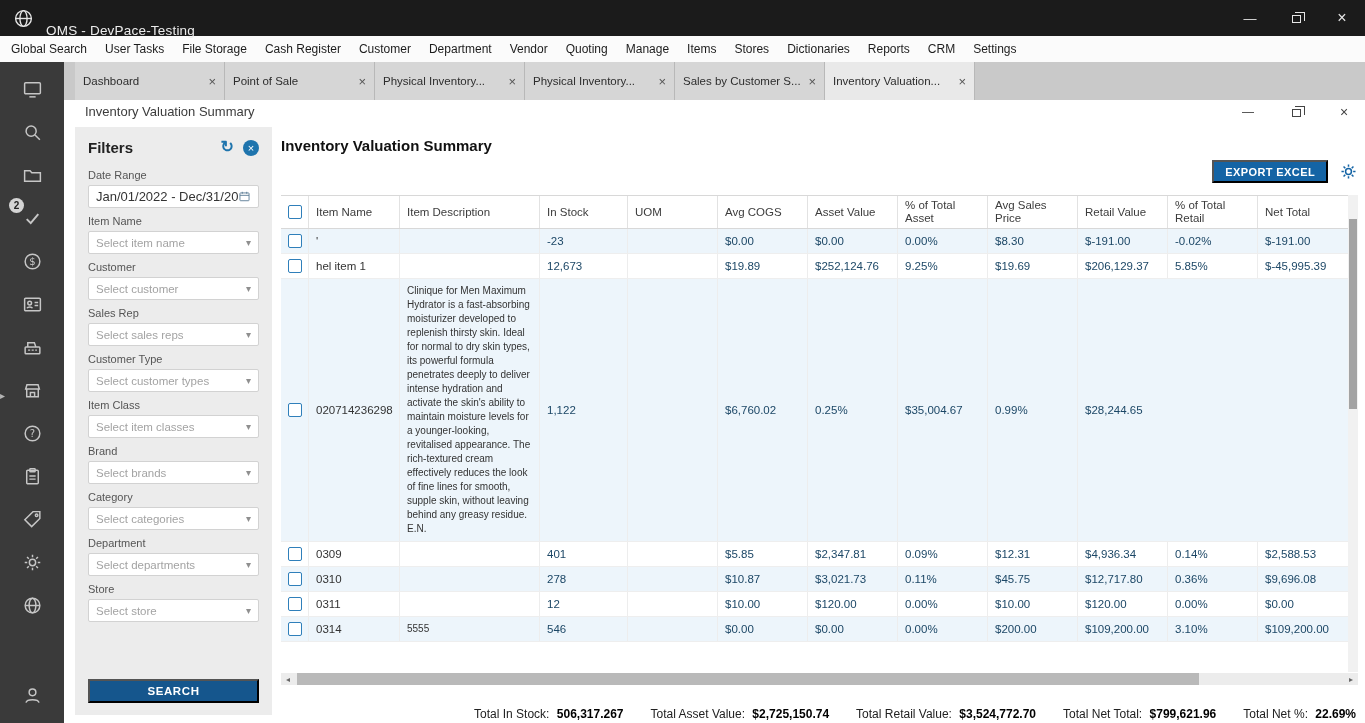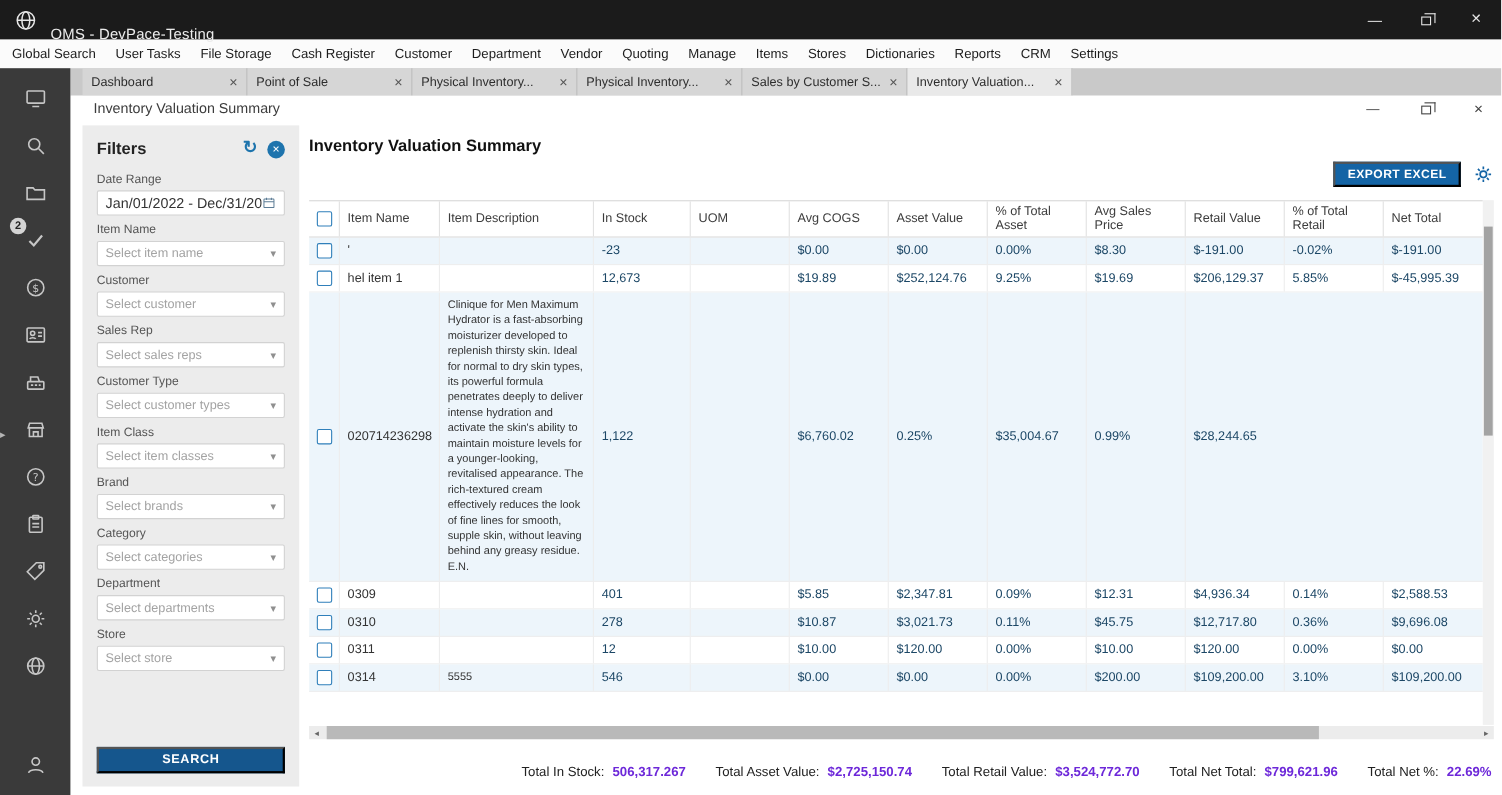--- a/index.html
+++ b/index.html
@@ -28,21 +28,21 @@
   .side-item { width:64px; height:43px; display:flex; align-items:center; justify-content:center; color:#c6c6c6; position:relative; }
   .side-item svg { width:21px; height:21px; }
   .side-badge { position:absolute; left:9px; top:1px; width:15px; height:15px; border-radius:50%; background:#d4d4d4; color:#222; font-size:10px; font-weight:bold; display:flex; align-items:center; justify-content:center; }
   .side-user { margin-top:auto; margin-bottom:6px; }
   .expander { position:absolute; left:0; top:328px; color:#b5b5b5; font-size:10px; line-height:12px; }
 
   
   .rightcol { flex:1; display:flex; flex-direction:column; min-width:0; }
 
   
-  .tabbar { height:25px; background:#c9c9c9; display:flex; align-items:stretch; padding-left:11px; }
+  .tabbar { height:38px; background:#c9c9c9; display:flex; align-items:stretch; padding-left:11px; }
   .tab { width:150px; background:#d6d6d6; border-right:1px solid #b8b8b8; display:flex; align-items:center; padding:0 8px; cursor:default; }
   .tab.active { background:#e9e9e9; }
   .tab-label { flex:1; font-size:11.5px; color:#2d2d2d; white-space:nowrap; overflow:hidden; text-overflow:ellipsis; }
   .tab-close { font-size:13px; color:#555; margin-left:6px; line-height:13px; }
 
   
   .inner-window { flex:1; background:#fff; display:flex; flex-direction:column; min-height:0; }
   .inner-titlebar { height:23px; display:flex; align-items:center; padding-left:21px; flex:none; }
   .inner-title { font-size:13px; color:#3c3c3c; }
   .inner-controls { margin-left:auto; display:flex; align-items:center; padding-right:14px; gap:34px; color:#444; }
@@ -96,21 +96,21 @@
   .vthumb { position:absolute; left:1px; top:24px; width:8px; height:190px; background:#a3a3a3; }
 
   .hscroll { height:12px; margin-top:1px; width:1077px; display:flex; align-items:center; background:#ececec; }
   .h-arrow { width:14px; text-align:center; font-size:8px; color:#666; flex:none; }
   .h-track { flex:1; height:12px; position:relative; }
   .h-thumb { position:absolute; left:2px; top:0; height:12px; width:86%; background:#b9b9b9; }
 
   
   .totals { margin-top:22px; display:flex; justify-content:flex-end; gap:27px; white-space:nowrap; overflow:hidden; padding-right:2px; }
   .total-item { font-size:12px; color:#222; }
-  .total-item b { color:#6d28d9; margin-left:4px; font-weight:bold; }
+  .total-item b { color:#000000; margin-left:4px; font-weight:bold; }
 </style>
 </head>
 <body>
 
 <div class="app">
 
   <div class="titlebar">
     <span class="logo">
       <svg viewBox="0 0 20 20" fill="none" stroke="currentColor" stroke-width="1.3">
           <circle cx="10" cy="10" r="7.5"></circle>

